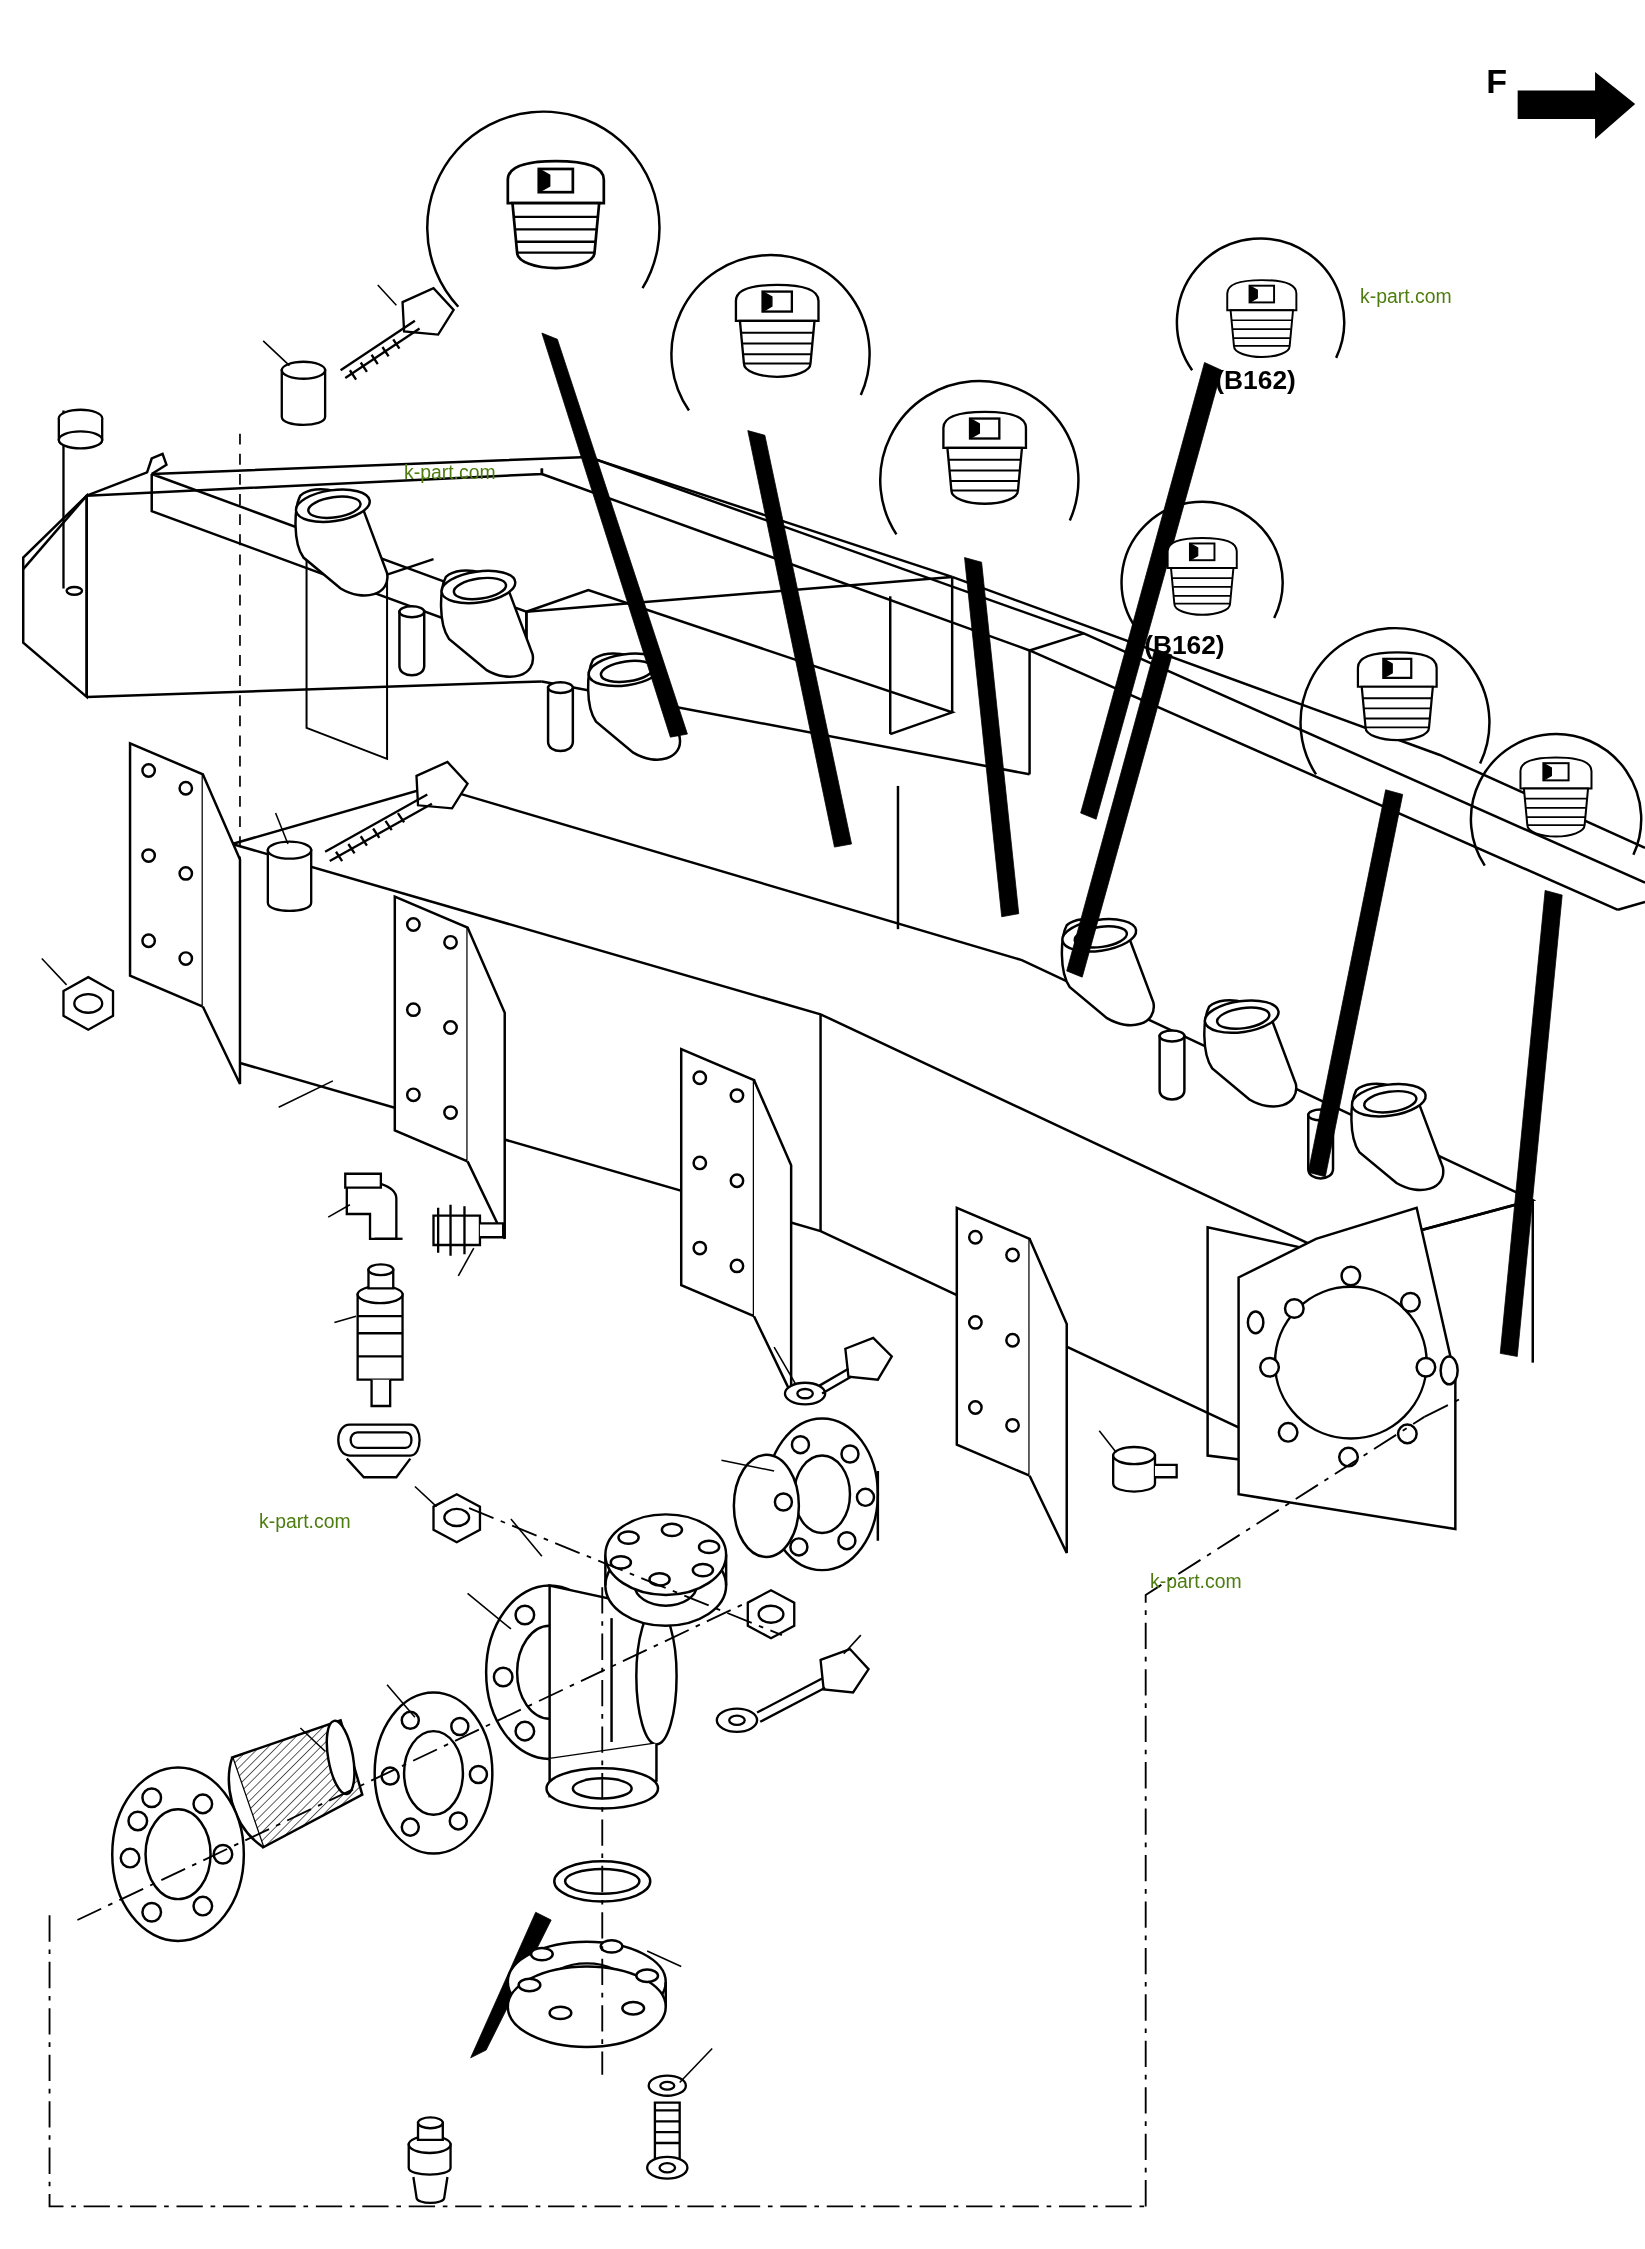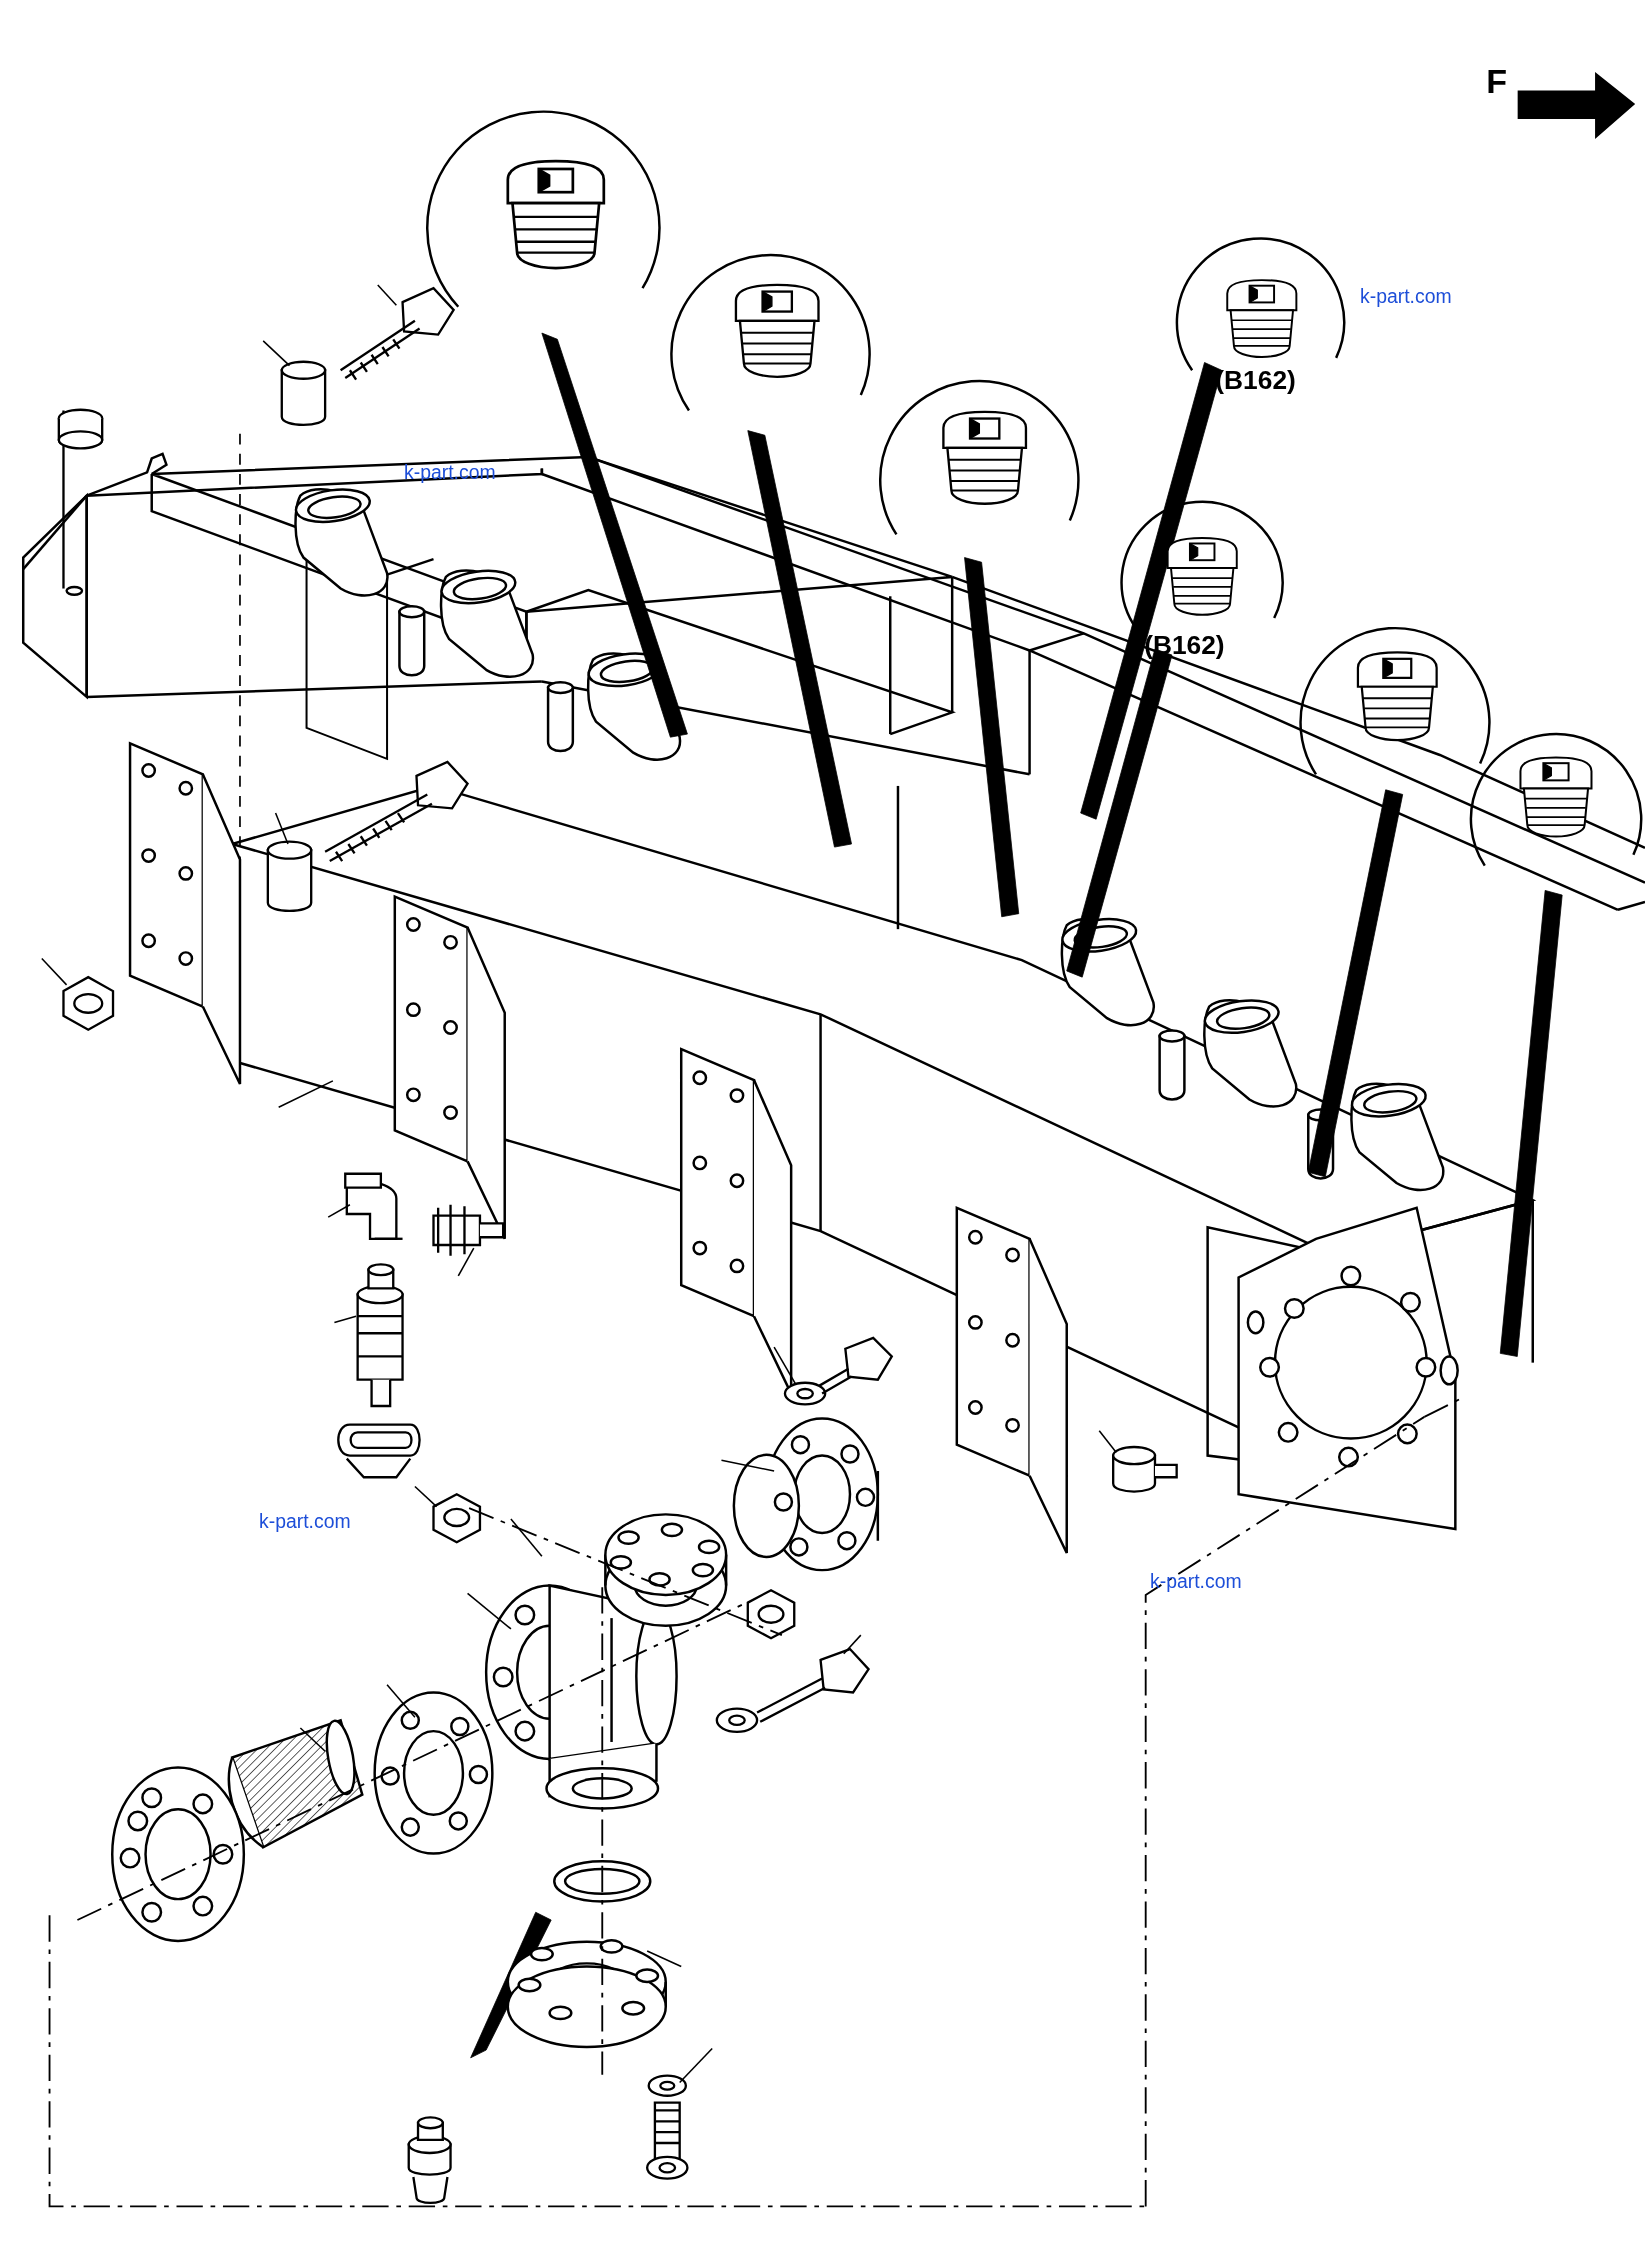--- a/index.html
+++ b/index.html
@@ -22,21 +22,21 @@
     background: #ffffff;
   }
   svg.draw {
     position: absolute;
     left: 0; top: 0;
     width: 1645px;
     height: 2250px;
   }
   .wm {
     position: absolute;
-    color: #1d4ed8;
+    color: #4d7c0f;
     font-size: 19.4px;
     white-space: nowrap;
   }
   .callout-text {
     font-family: "Liberation Sans", sans-serif;
     font-size: 34px;
     font-weight: bold;
     fill: #000;
   }
   .arrow-letter {

